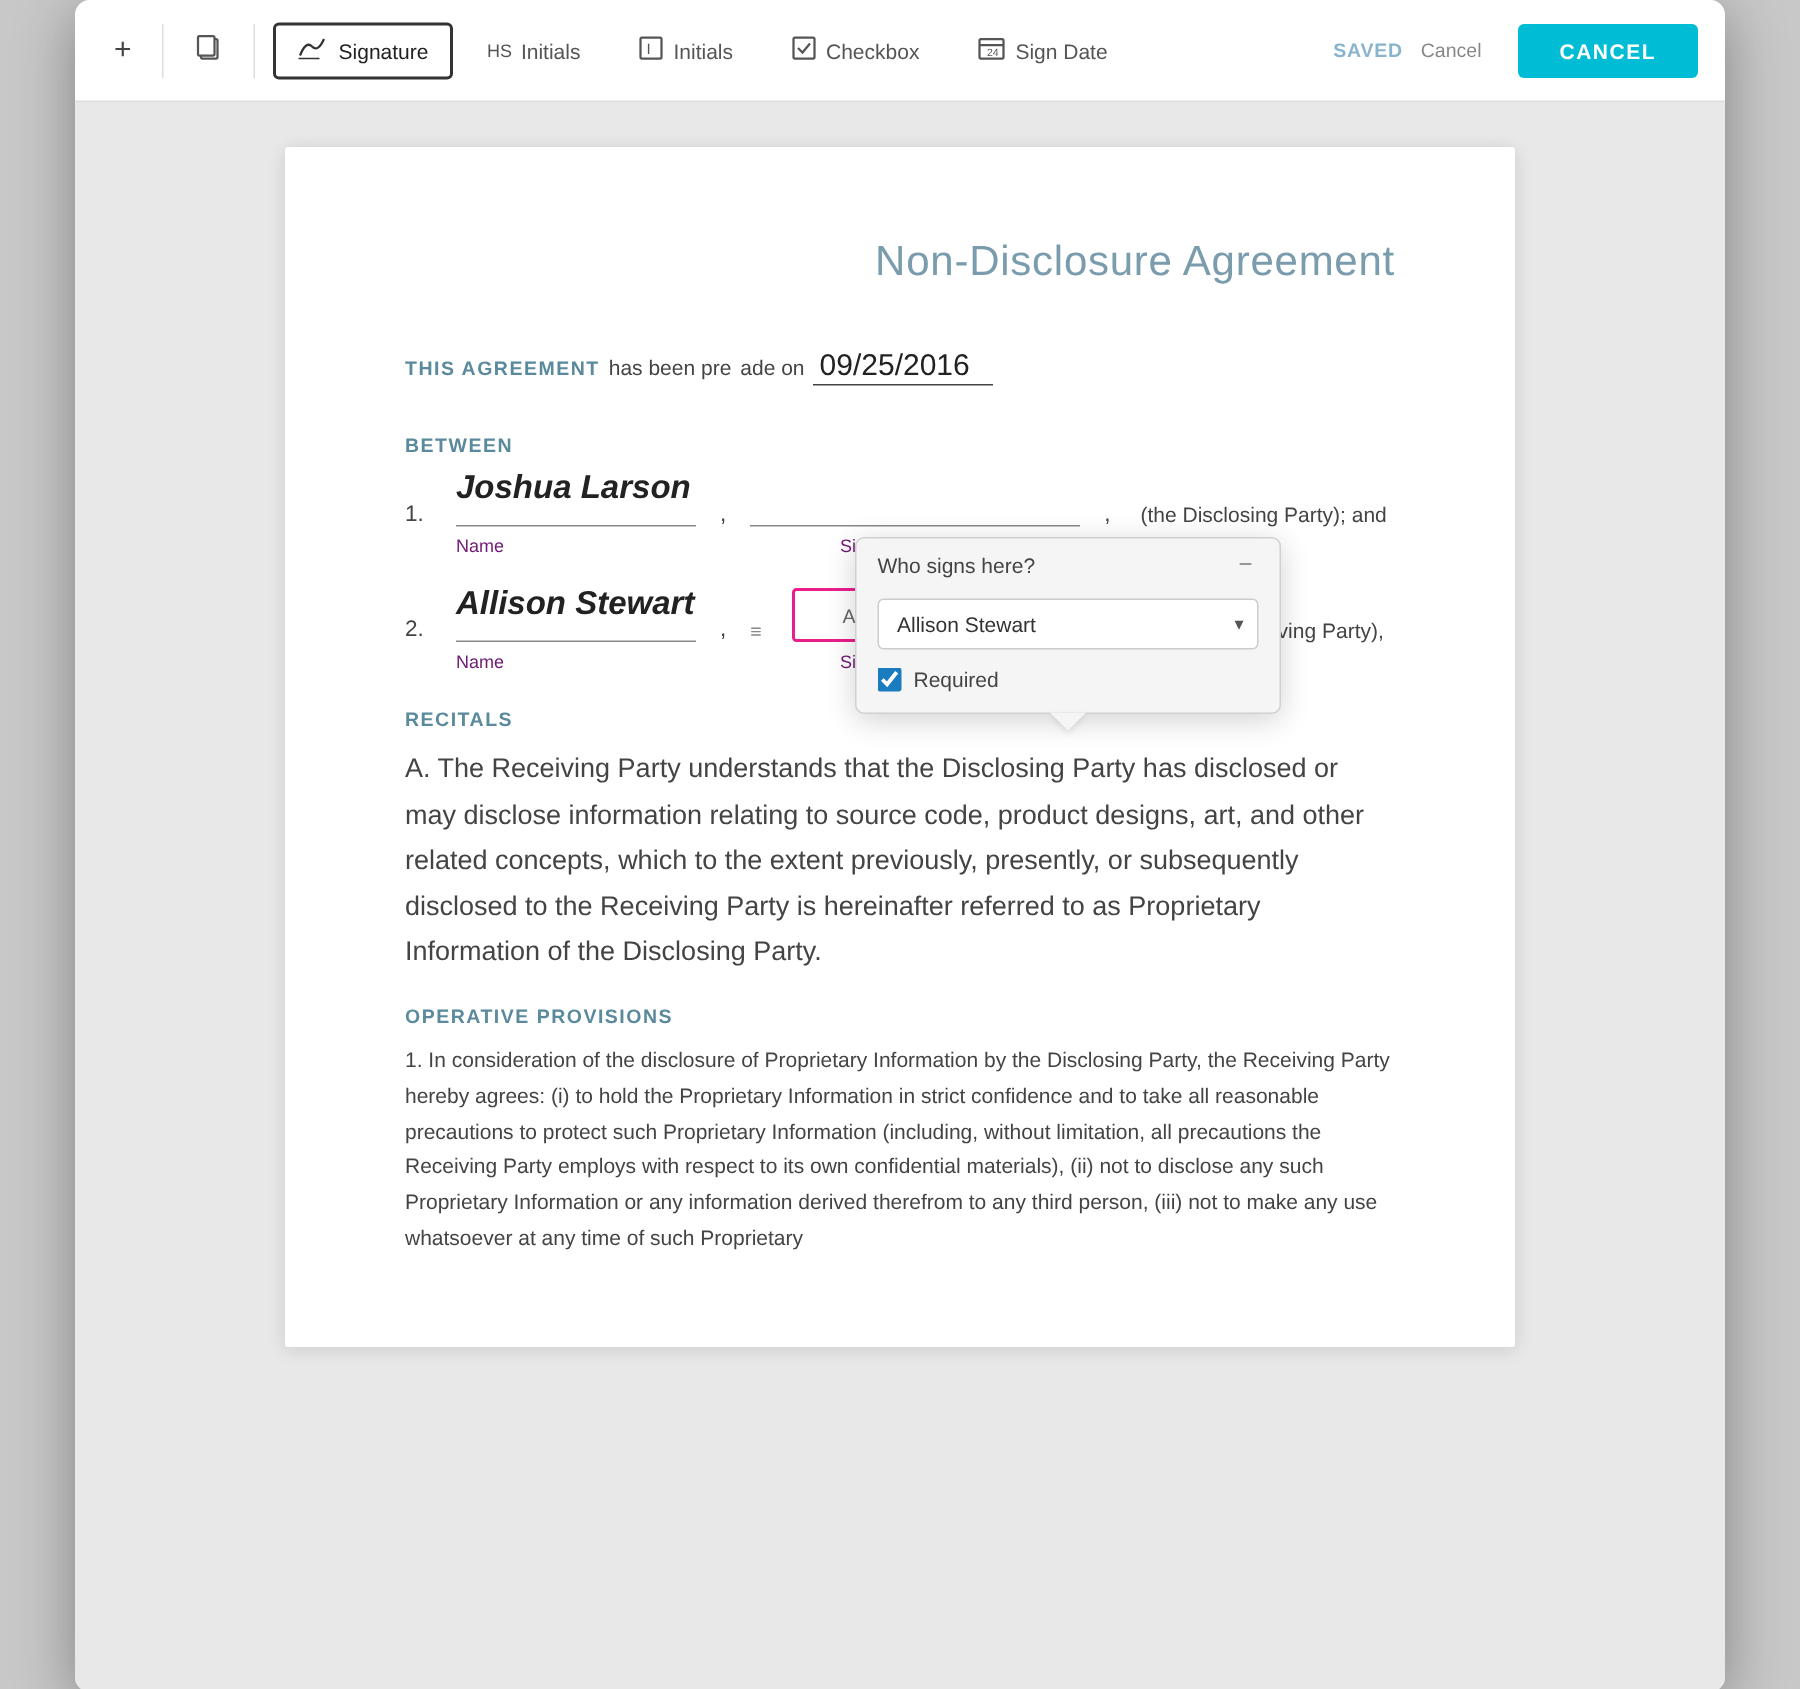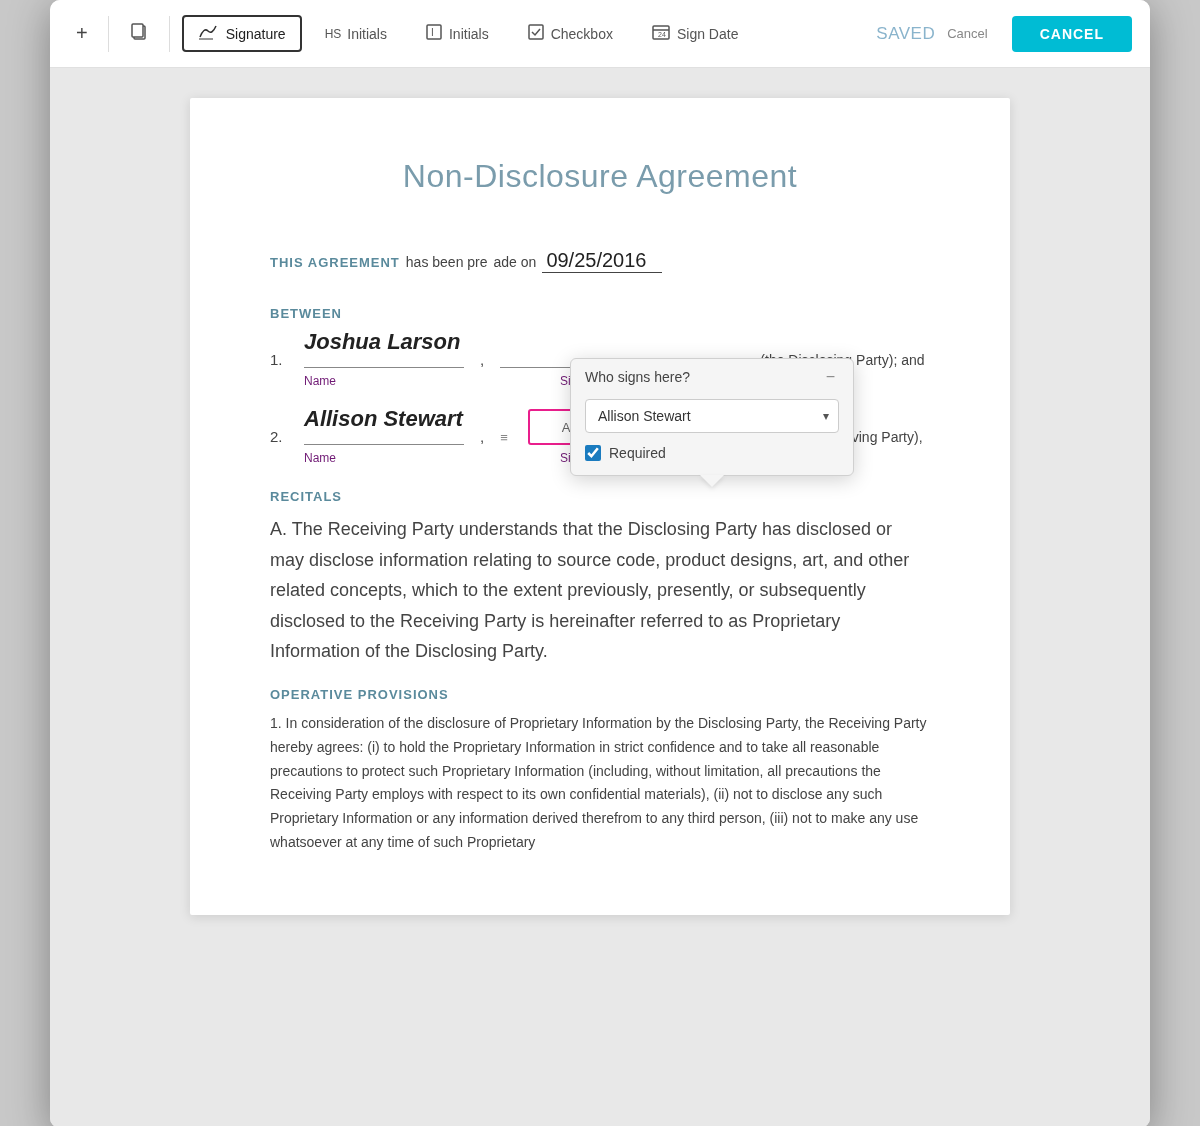--- a/index.html
+++ b/index.html
@@ -61,23 +61,23 @@
       border: 2px solid #333;
       color: #222;
       font-weight: 500;
     }
     .tool-btn .tool-icon {
       font-style: normal;
       font-size: 15px;
     }
     .toolbar-spacer { flex: 1; }
     .saved-label {
-      font-size: 17px;
+      font-size: 13px;
       color: #8ab4cc;
-      font-weight: 400;
+      font-weight: 700;
       letter-spacing: 0.5px;
       margin-right: 4px;
     }
     .cancel-link {
       font-size: 13px;
       color: #888;
       cursor: pointer;
       margin-right: 16px;
       background: none;
       border: none;
@@ -103,25 +103,25 @@
     .doc-page {
       background: #fff;
       max-width: 820px;
       margin: 0 auto;
       padding: 60px 80px 60px;
       border-radius: 2px;
       box-shadow: 0 2px 12px rgba(0,0,0,0.12);
       position: relative;
     }
     .doc-title {
-      text-align: center;
-      font-size: 32px;
+      text-align: right;
+      font-size: 28px;
       color: #7a9cac;
       font-weight: 400;
-      margin-bottom: 36px;
+      margin-bottom: 24px;
       letter-spacing: 0.5px;
     }
     .section-label {
       font-size: 13px;
       font-weight: 700;
       color: #5a8a9c;
       letter-spacing: 1px;
       margin-bottom: 8px;
       margin-top: 24px;
     }

